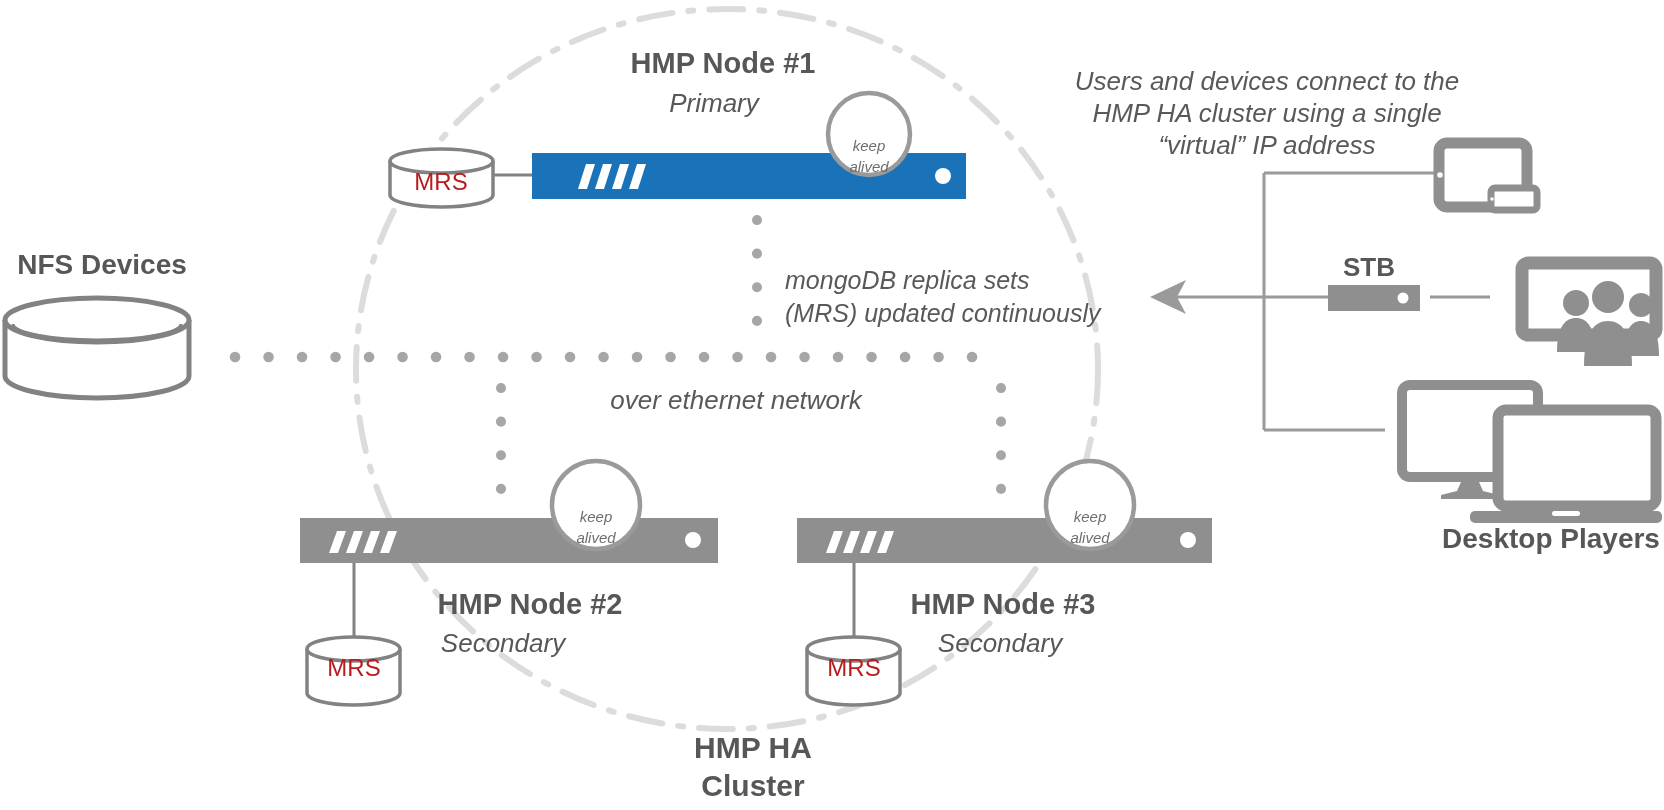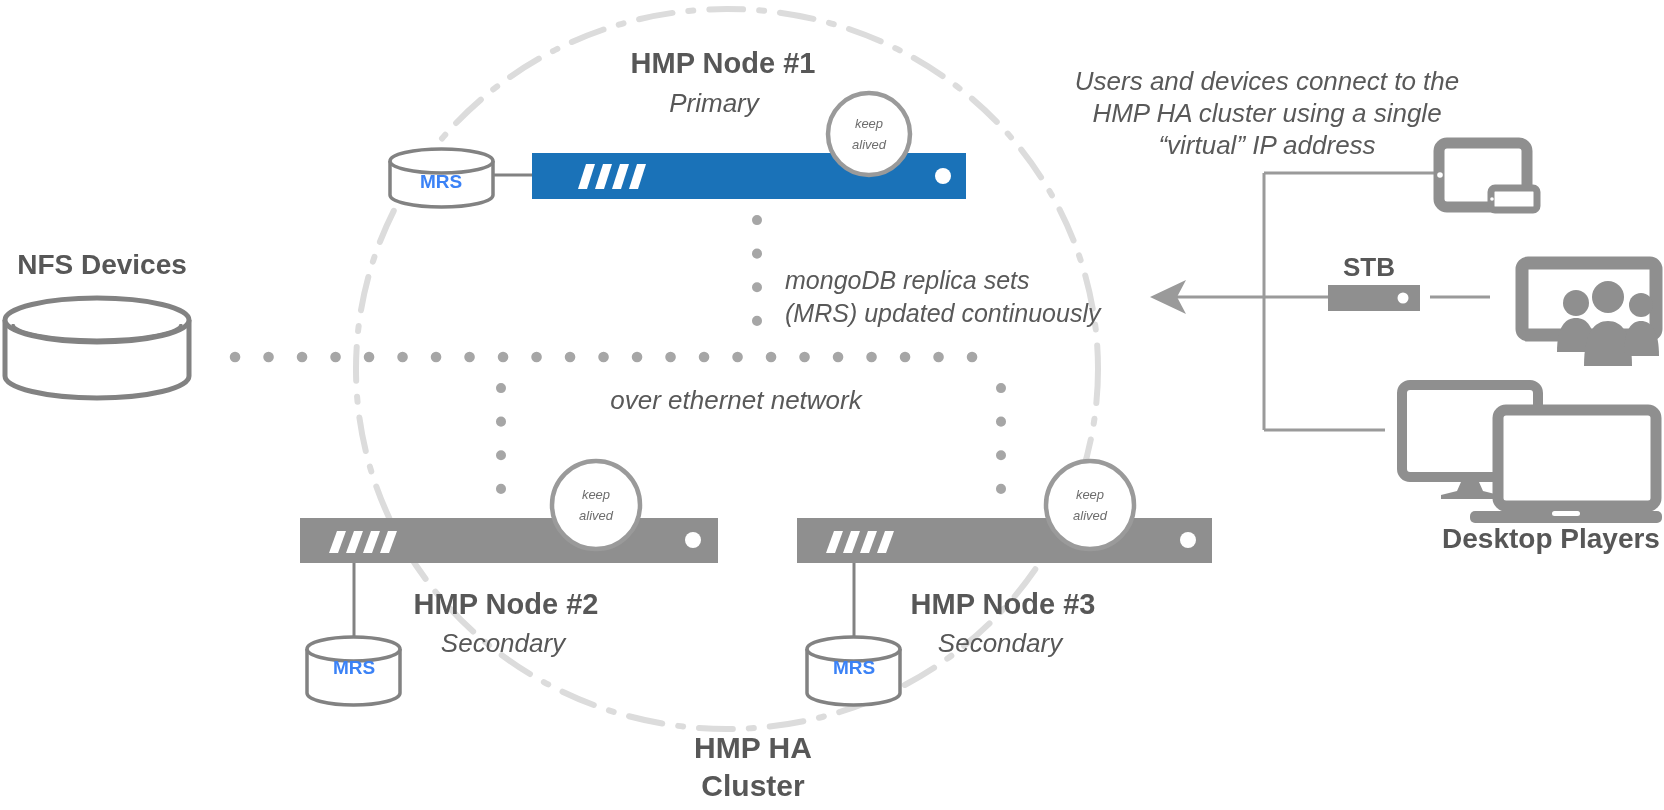--- a/index.html
+++ b/index.html
@@ -9,22 +9,22 @@
   }
   svg.layer{position:absolute;left:0;top:0;}
   .lbl{position:absolute;color:#575757;white-space:nowrap;}
   .cx{transform:translateX(-50%);text-align:center;}
   .bold{font-weight:700;}
   .node-title{font-size:29px;font-weight:700;line-height:33px;}
   .node-role{font-size:26px;font-style:italic;line-height:30px;}
   .note{font-size:25px;font-style:italic;line-height:33px;color:#595959;}
   .note-lg{font-size:26px;font-style:italic;line-height:32px;color:#595959;}
   .note-hb{font-size:26px;font-style:italic;line-height:37px;color:#595959;}
-  .badge-txt{font-size:13px;font-style:italic;line-height:21px;color:#6e6e6e;}
-  .mrs-txt{font-size:19px;line-height:25px;color:#3b82f6;font-weight:bold;}
+  .badge-txt{font-size:15px;font-style:italic;line-height:21px;color:#6e6e6e;margin-top:22px;}
+  .mrs-txt{font-size:24px;line-height:25px;color:#b91c1c;}
   .nfs-txt{font-size:28px;font-weight:700;line-height:31px;}
   .cluster-txt{font-size:30px;font-weight:700;line-height:38px;}
   .client-txt{font-size:27px;font-weight:700;line-height:29px;}
 </style>
 </head>
 <body>
 
 <div class="stage">
 
   <svg class="layer" width="1664" height="810" viewBox="0 0 1664 810">
@@ -143,21 +143,21 @@
   </svg>
 
   <div class="lbl cx node-title" style="left:723px;top:47px;">HMP Node #1</div>
   <div class="lbl cx node-role" style="left:714px;top:88px;">Primary</div>
   <div class="lbl cx badge-txt" style="left:869px;top:113px;">
     <div>keep</div>
     <div>alived</div>
   </div>
   <div class="lbl cx mrs-txt" style="left:441px;top:169px;">MRS</div>
 
-  <div class="lbl cx node-title" style="left:506px;top:588px;text-align:right;">HMP Node #2</div>
+  <div class="lbl cx node-title" style="left:530px;top:588px;text-align:right;">HMP Node #2</div>
   <div class="lbl cx node-role" style="left:503px;top:628px;">Secondary</div>
   <div class="lbl cx badge-txt" style="left:596px;top:484px;">
     <div>keep</div>
     <div>alived</div>
   </div>
   <div class="lbl cx mrs-txt" style="left:354px;top:655px;">MRS</div>
 
   <div class="lbl cx node-title" style="left:1003px;top:588px;">HMP Node #3</div>
   <div class="lbl cx node-role" style="left:1000px;top:628px;">Secondary</div>
   <div class="lbl cx badge-txt" style="left:1090px;top:484px;">

